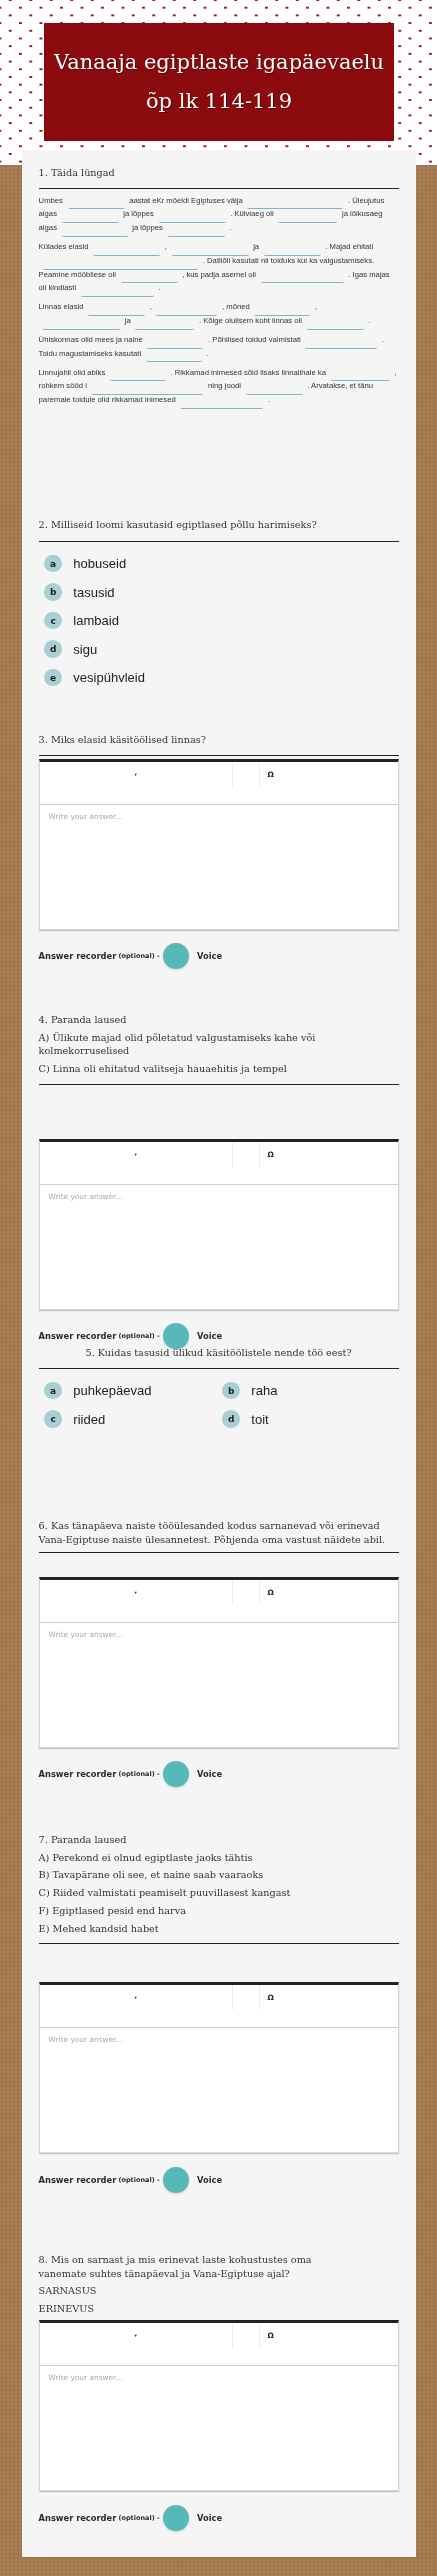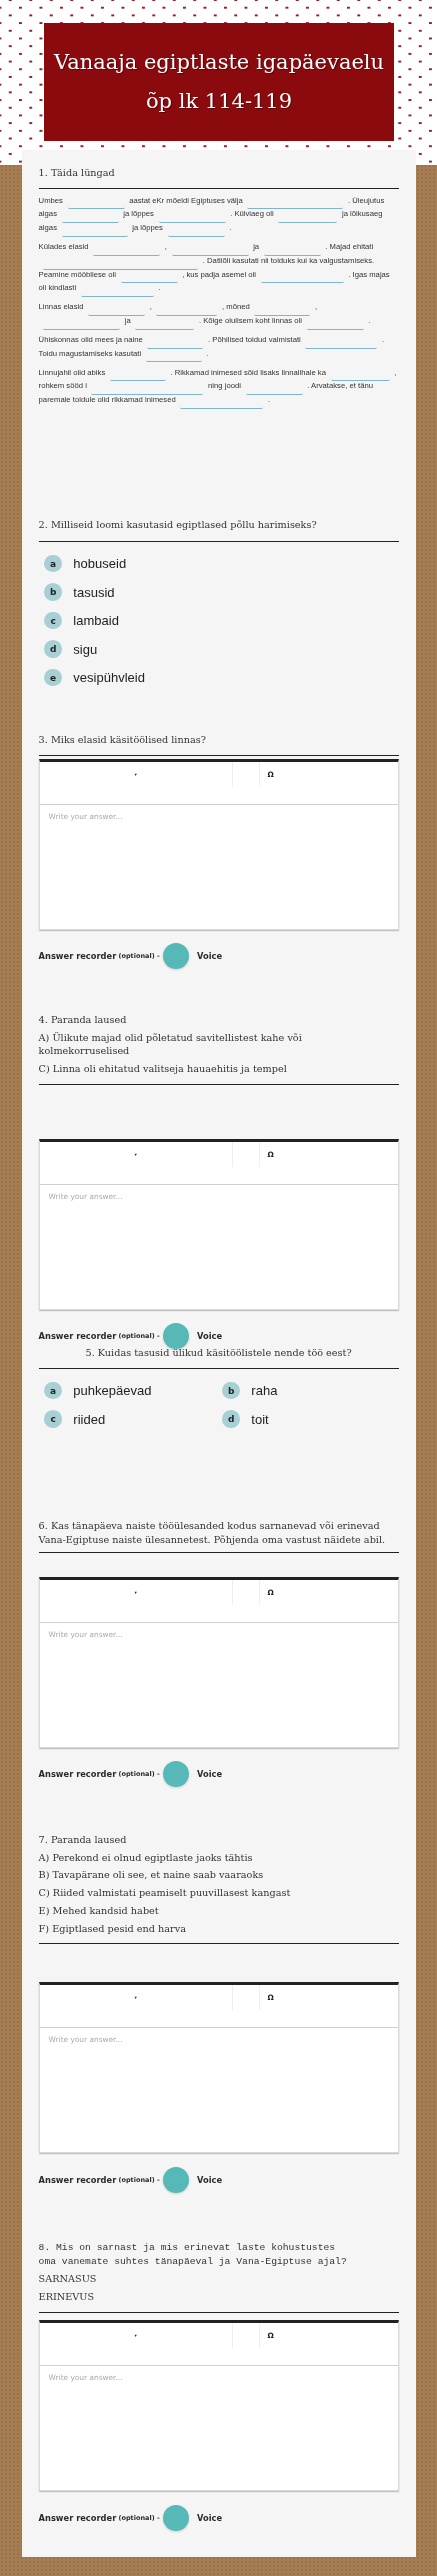--- a/index.html
+++ b/index.html
@@ -191,21 +191,21 @@
   <div class="recorder" style="top:793px;">
     <span>Answer recorder</span>
       <span class="opt-text">(optional) -</span>
     <div class="rec-btn"></div>
     <span>Voice</span>
   </div>
 
   <div class="q" style="top:863px;">
     <div class="sub-lines">
       <div style="margin-top:0;">4. Paranda laused</div>
-      <div style="width:319px;">A) Ülikute majad olid põletatud savitellistest kahe või kolmekorruselised</div>
+      <div style="width:319px;">A) Ülikute majad olid põletatud valgustamiseks kahe või kolmekorruselised</div>
       <div>C) Linna oli ehitatud valitseja hauaehitis ja tempel</div>
     </div>
     <div class="rule" style="margin-top:8px;"></div>
   </div>
   <div class="answer-box" style="top:989px;">
     <div class="toolbar">
       <div class="tb-dropdown">
           <span>▾</span>
         </div>
       <div class="tb-blank"></div>
@@ -267,22 +267,22 @@
     <div class="rec-btn"></div>
     <span>Voice</span>
   </div>
 
   <div class="q" style="top:1683px;">
     <div class="sub-lines">
       <div style="margin-top:0;">7. Paranda laused</div>
       <div>A) Perekond ei olnud egiptlaste jaoks tähtis</div>
       <div>B) Tavapärane oli see, et naine saab vaaraoks</div>
       <div>C) Riided valmistati peamiselt puuvillasest kangast</div>
+      <div>F) Egiptlased pesid end harva</div>
       <div>E) Mehed kandsid habet</div>
-      <div>F) Egiptlased pesid end harva</div>
     </div>
     <div class="rule" style="margin-top:8px;"></div>
   </div>
   <div class="answer-box" style="top:1832px;">
     <div class="toolbar">
       <div class="tb-dropdown">
           <span>▾</span>
         </div>
       <div class="tb-blank"></div>
       <div class="tb-omega">
@@ -293,21 +293,21 @@
   </div>
   <div class="recorder" style="top:2017px;">
     <span>Answer recorder</span>
       <span class="opt-text">(optional) -</span>
     <div class="rec-btn"></div>
     <span>Voice</span>
   </div>
 
   <div class="q" style="top:2087px;">
     <div class="sub-lines">
-      <div style="margin-top:4px;width:319px;font-family:Liberation Mono, monospace;">8. Mis on sarnast ja mis erinevat laste kohustustes oma vanemate suhtes tänapäeval ja Vana-Egiptuse ajal?</div>
+      <div style="margin-top:16px;width:319px;">8. Mis on sarnast ja mis erinevat laste kohustustes oma vanemate suhtes tänapäeval ja Vana-Egiptuse ajal?</div>
       <div>SARNASUS</div>
       <div>ERINEVUS</div>
     </div>
     <div class="rule" style="margin-top:8px;"></div>
   </div>
   <div class="answer-box" style="top:2170px;">
     <div class="toolbar">
       <div class="tb-dropdown">
           <span>▾</span>
         </div>

